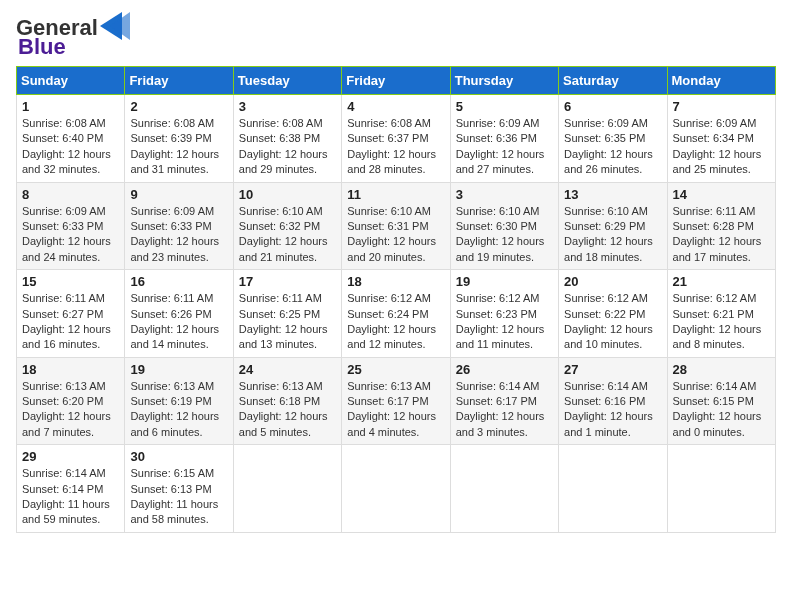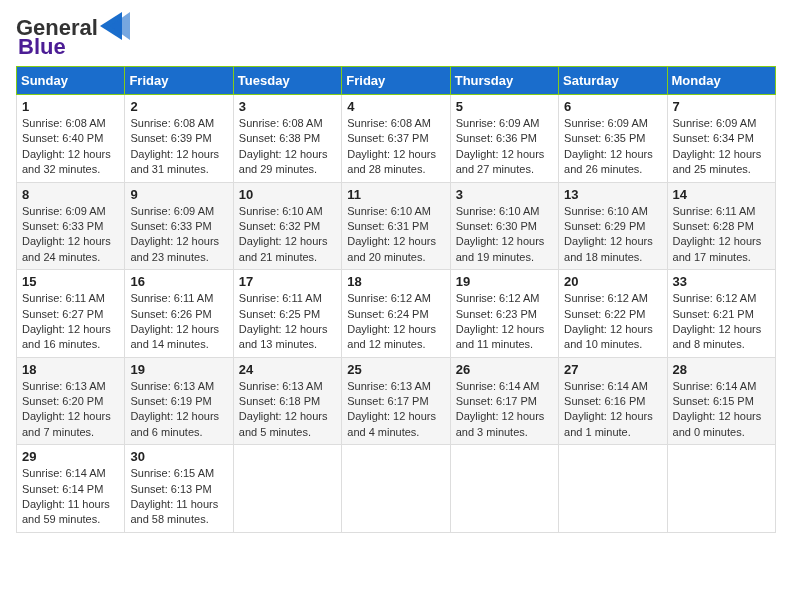--- a/index.html
+++ b/index.html
@@ -195,21 +195,21 @@
       </td>
         <td>
         <span class="day-number">19</span>
         <span class="day-info">Sunrise: 6:12 AM<br>Sunset: 6:23 PM<br>Daylight: 12 hours and 11 minutes.</span>
       </td>
         <td>
         <span class="day-number">20</span>
         <span class="day-info">Sunrise: 6:12 AM<br>Sunset: 6:22 PM<br>Daylight: 12 hours and 10 minutes.</span>
       </td>
         <td>
-        <span class="day-number">33</span>
+        <span class="day-number">21</span>
         <span class="day-info">Sunrise: 6:12 AM<br>Sunset: 6:21 PM<br>Daylight: 12 hours and 8 minutes.</span>
       </td>
       </tr>
       <tr>
         <td>
         <span class="day-number">18</span>
         <span class="day-info">Sunrise: 6:13 AM<br>Sunset: 6:20 PM<br>Daylight: 12 hours and 7 minutes.</span>
       </td>
         <td>
         <span class="day-number">19</span>

